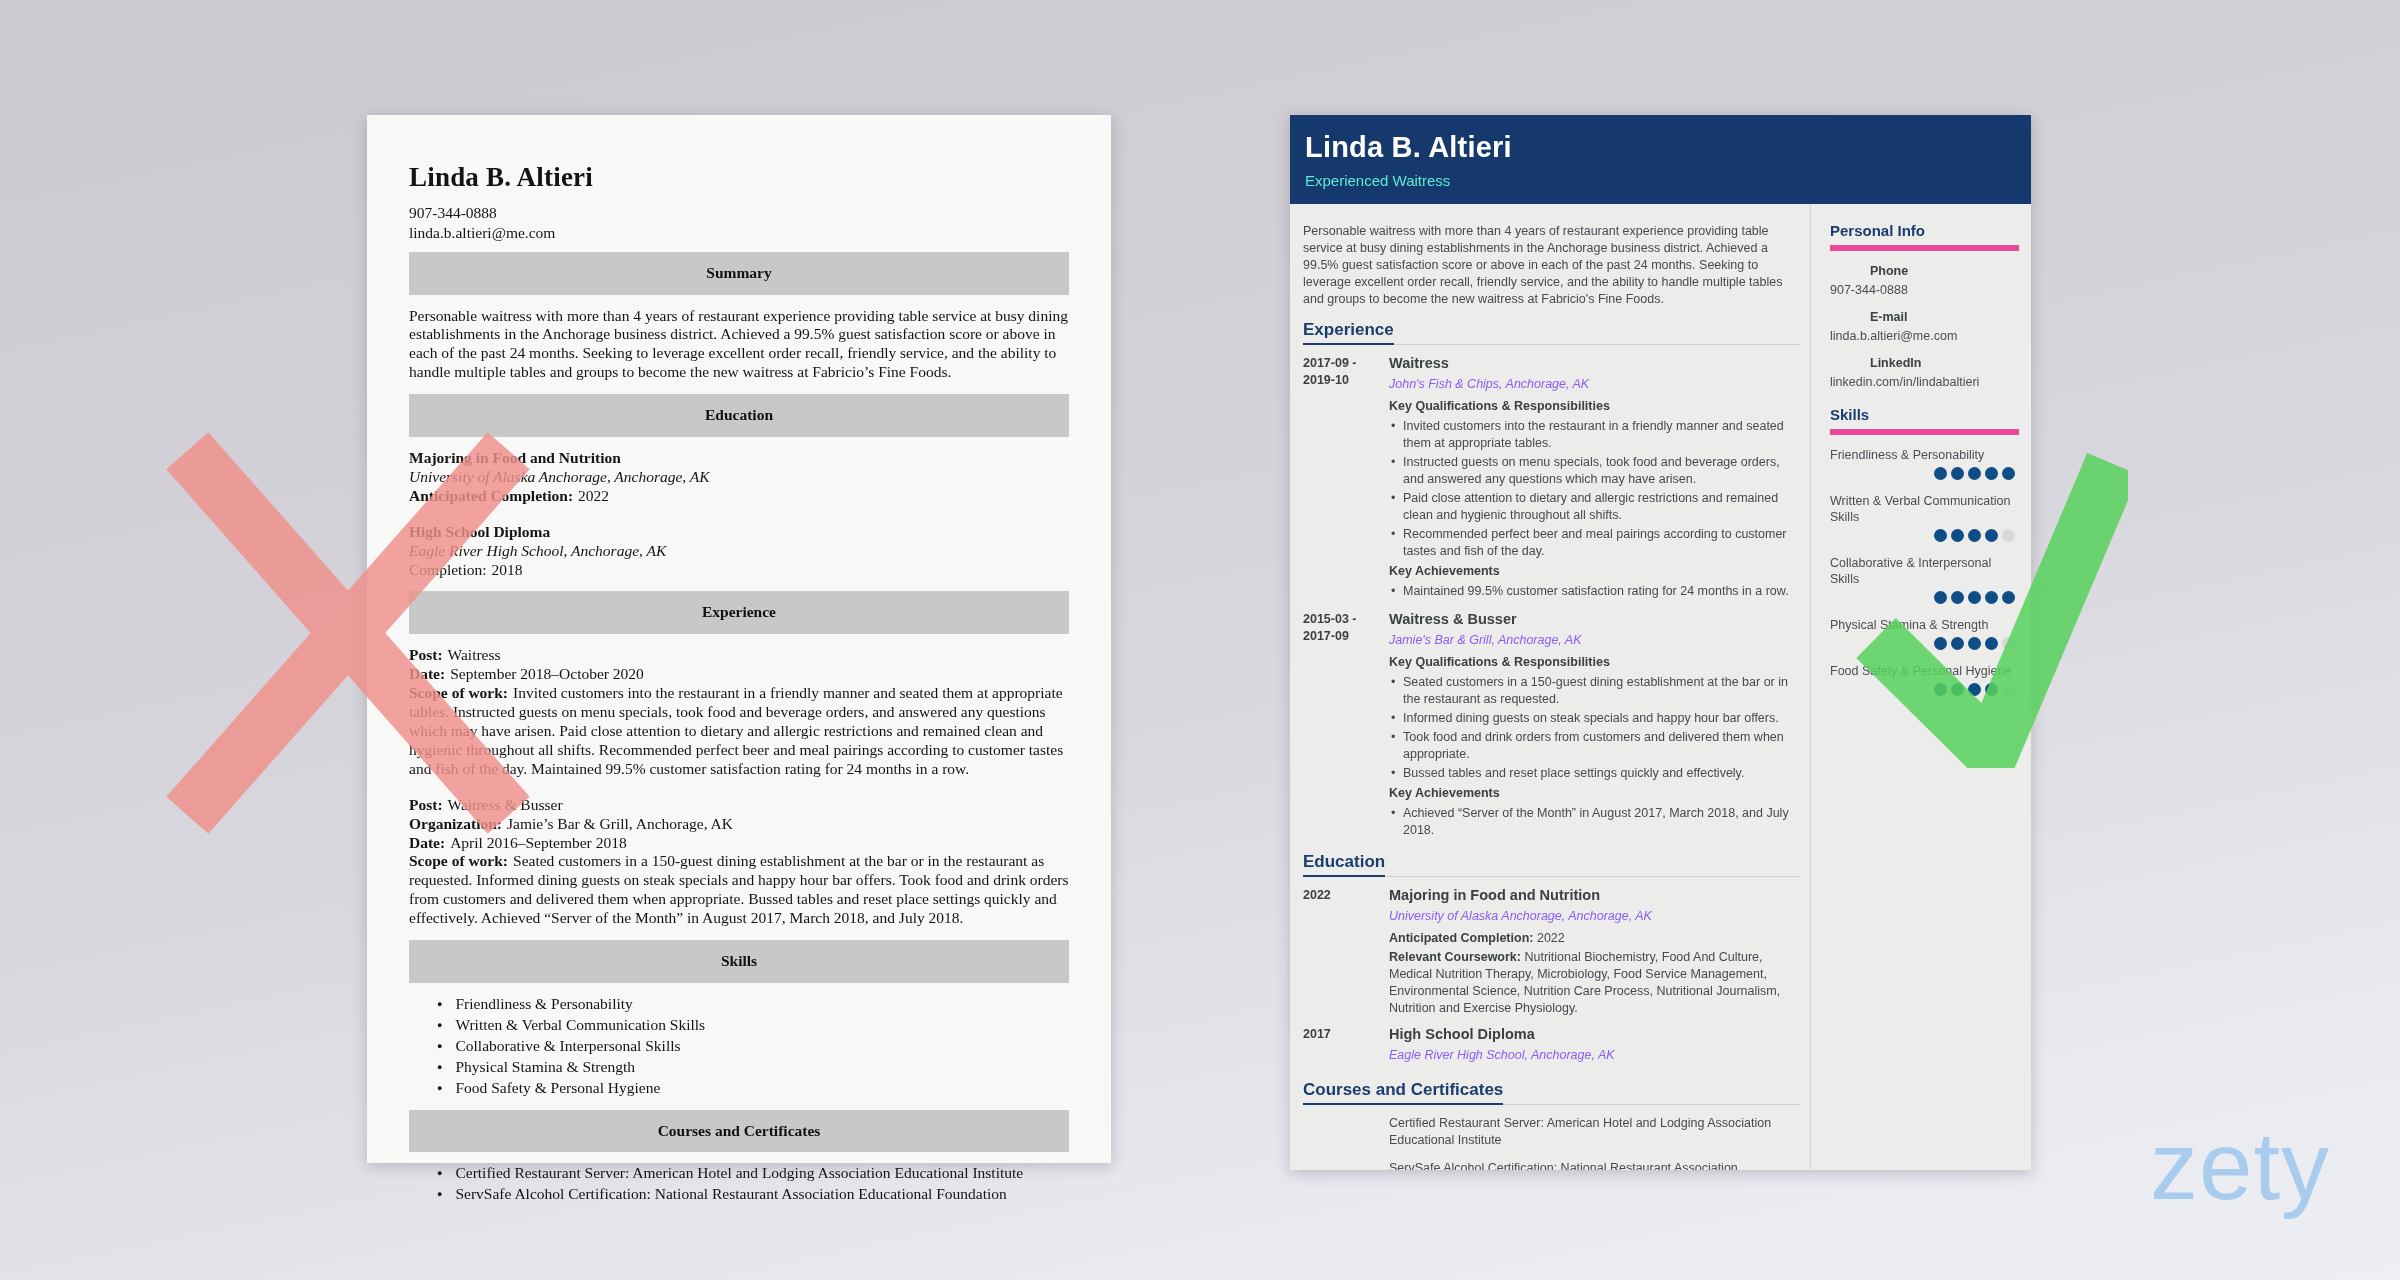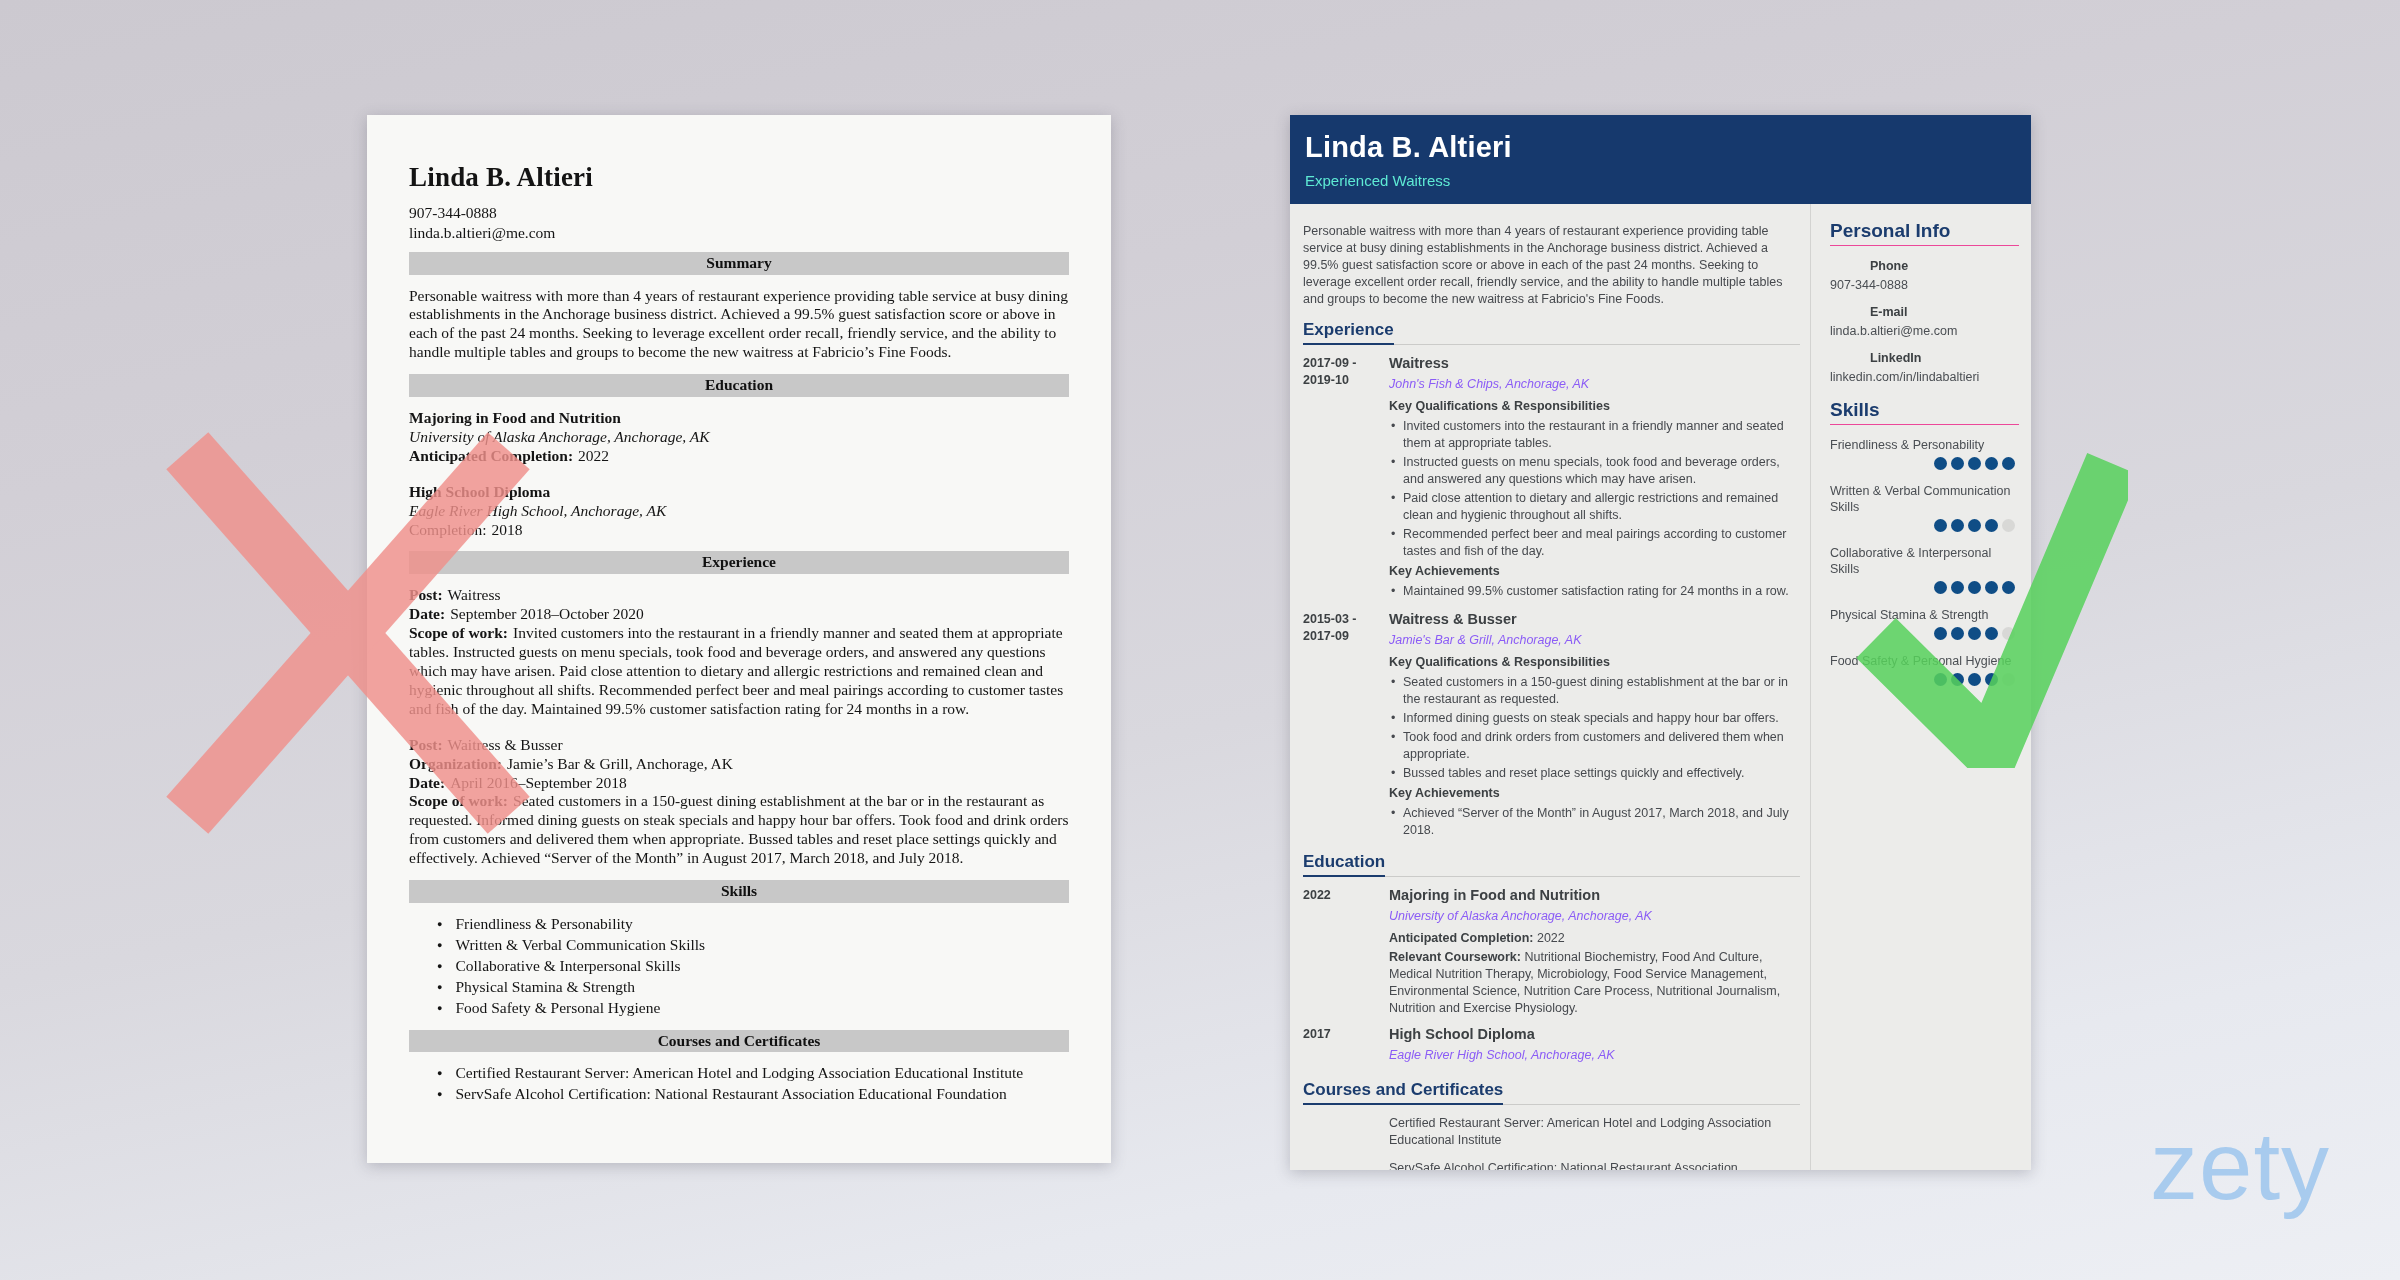--- a/index.html
+++ b/index.html
@@ -13,21 +13,21 @@
   
   .page.bad{
     left:367px;top:115px;width:744px;height:1048px;background:#f8f8f6;
     padding:46px 42px;color:#141414;
     font-family:"Liberation Serif","DejaVu Serif",serif;
     font-size:15.5px;line-height:1.22;
   }
   .bad h1{font-size:27px;margin:0 0 9px;font-weight:bold;letter-spacing:.2px;}
   .bad .contact div{line-height:1.28;}
   .bar{background:#c8c8c8;color:#111;text-align:center;font-weight:bold;
-       padding:2px 0;margin:12px 0 12px;font-size:15.5px;}
+       padding:12px 0;margin:12px 0 12px;font-size:15.5px;}
   .bar.first{margin-top:9px;}
   .blk{margin:0;}
   .blk + .blk{margin-top:17px;}
   .b{font-weight:bold;}
   .i{font-style:italic;}
   .lbl{font-weight:bold;margin-right:5px;}
   .lbl.plainlbl{font-weight:normal;}
   .scope{margin:0;}
   ul.dotlist{margin:2px 0 0;padding:0 0 0 28px;list-style:none;}
   ul.dotlist li{margin-bottom:2px;}
@@ -53,21 +53,21 @@
   .jco{font-style:italic;color:#8b5cf6;margin-bottom:5px;}
   .sublabel{font-weight:bold;color:#3c4043;margin:3px 0 3px;}
   ul.bl{margin:0;padding:0;list-style:none;}
   ul.bl li{padding-left:14px;position:relative;margin-bottom:2px;}
   ul.bl li::before{content:"•";position:absolute;left:2px;}
   .eduline{margin-top:2px;}
   .eduline .b{color:#3c4043;}
   .course-entry{margin-left:86px;margin-bottom:11px;}
   .gr-side{flex:1;border-left:1px solid #d3d3d1;box-sizing:border-box;
            padding:19px 12px 0 19px;font-size:12.5px;line-height:16px;color:#4a4e53;}
-  .side-h{font-size:19px;font-weight:bold;color:#1b3c6e;border-bottom:1px solid #ec4899;
+  .side-h{font-size:15px;font-weight:bold;color:#1b3c6e;border-bottom:6px solid #ec4899;
           padding-bottom:6px;margin:0 0 12px;}
   .side-h.second{margin-top:17px;}
   .fld{margin-bottom:11px;}
   .fld .lab{font-weight:bold;color:#3c4043;margin-bottom:3px;padding-left:40px;}
   .skill{margin-bottom:9px;}
   .skill .nm{margin-bottom:4px;}
   .dots{text-align:right;padding-right:4px;}
   .dot{display:inline-block;width:13px;height:13px;border-radius:50%;margin-left:4px;background:#0f4d86;}
   .dot.off{background:#d8d8d6;}
 

